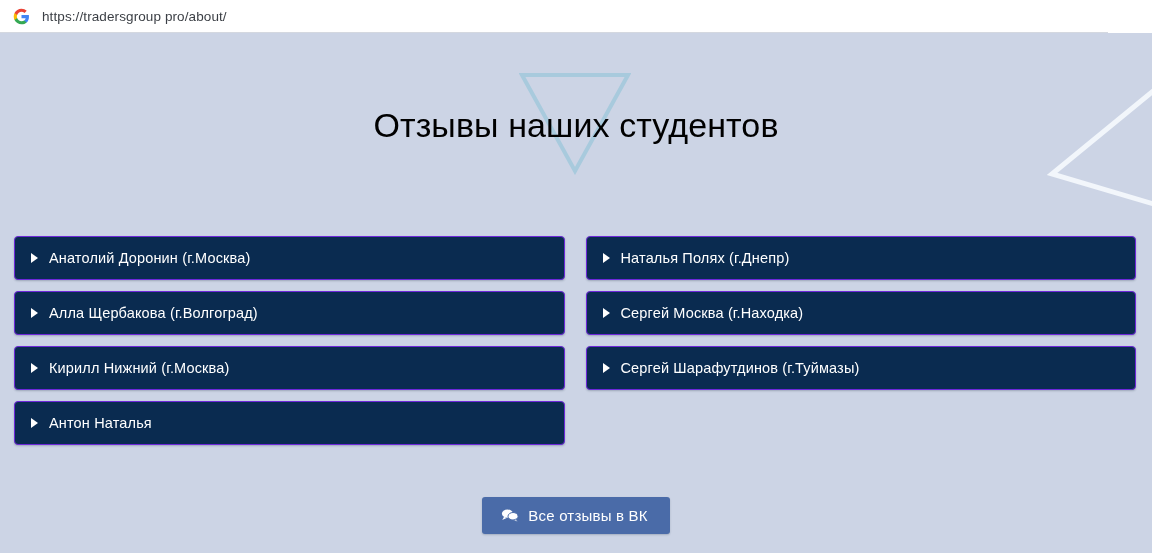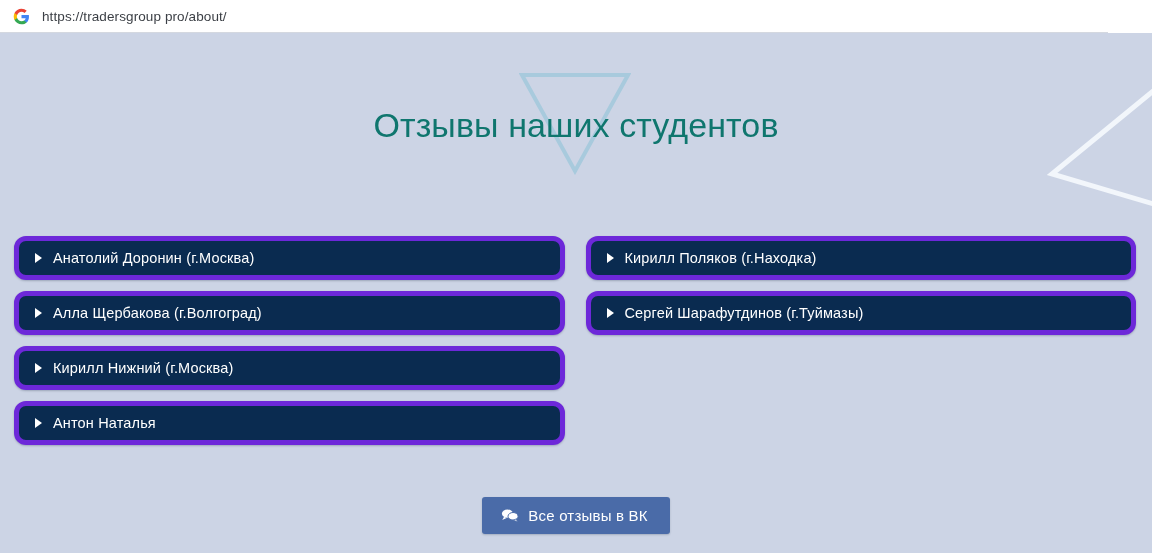--- a/index.html
+++ b/index.html
@@ -89,21 +89,21 @@
   .deco-triangle-right svg { display: block; }
 
   .page-title {
     position: absolute;
     top: 72px;
     left: 0;
     width: 1152px;
     text-align: center;
     font-size: 34px;
     font-weight: 400;
-    color: #0f766e;
+    color: #000000;
     letter-spacing: 0.1px;
     z-index: 3;
     line-height: 1.2;
   }
 
   
   .accordion-wrap {
     position: absolute;
     top: 203px;
     left: 14px;
@@ -116,22 +116,22 @@
   .accordion-col {
     flex: 1 1 0;
     display: flex;
     flex-direction: column;
     gap: 11px;
   }
 
   .accordion-item {
     height: 44px;
     background: #0a2b50;
-    border: 5px solid #6d28d9;
-    border-radius: 12px;
+    border: 1px solid #6d28d9;
+    border-radius: 4px;
     display: flex;
     align-items: center;
     padding-left: 16px;
     cursor: pointer;
     box-shadow: 0 1px 2px rgba(20,35,60,0.25);
   }
 
   .acc-marker {
     flex: 0 0 auto;
     width: 0;
@@ -230,21 +230,25 @@
         </div>
         <div class="accordion-item">
           <span class="acc-marker"></span>
           <span class="acc-label">Антон Наталья</span>
         </div>
       </div>
 
       <div class="accordion-col">
         <div class="accordion-item">
           <span class="acc-marker"></span>
-          <span class="acc-label">Кирилл Поляков (г.Находка)</span>
+          <span class="acc-label">Наталья Полях (г.Днепр)</span>
+        </div>
+        <div class="accordion-item">
+          <span class="acc-marker"></span>
+          <span class="acc-label">Сергей Москва (г.Находка)</span>
         </div>
         <div class="accordion-item">
           <span class="acc-marker"></span>
           <span class="acc-label">Сергей Шарафутдинов (г.Туймазы)</span>
         </div>
       </div>
 
     </div>
 
     <div class="vk-button-row">

